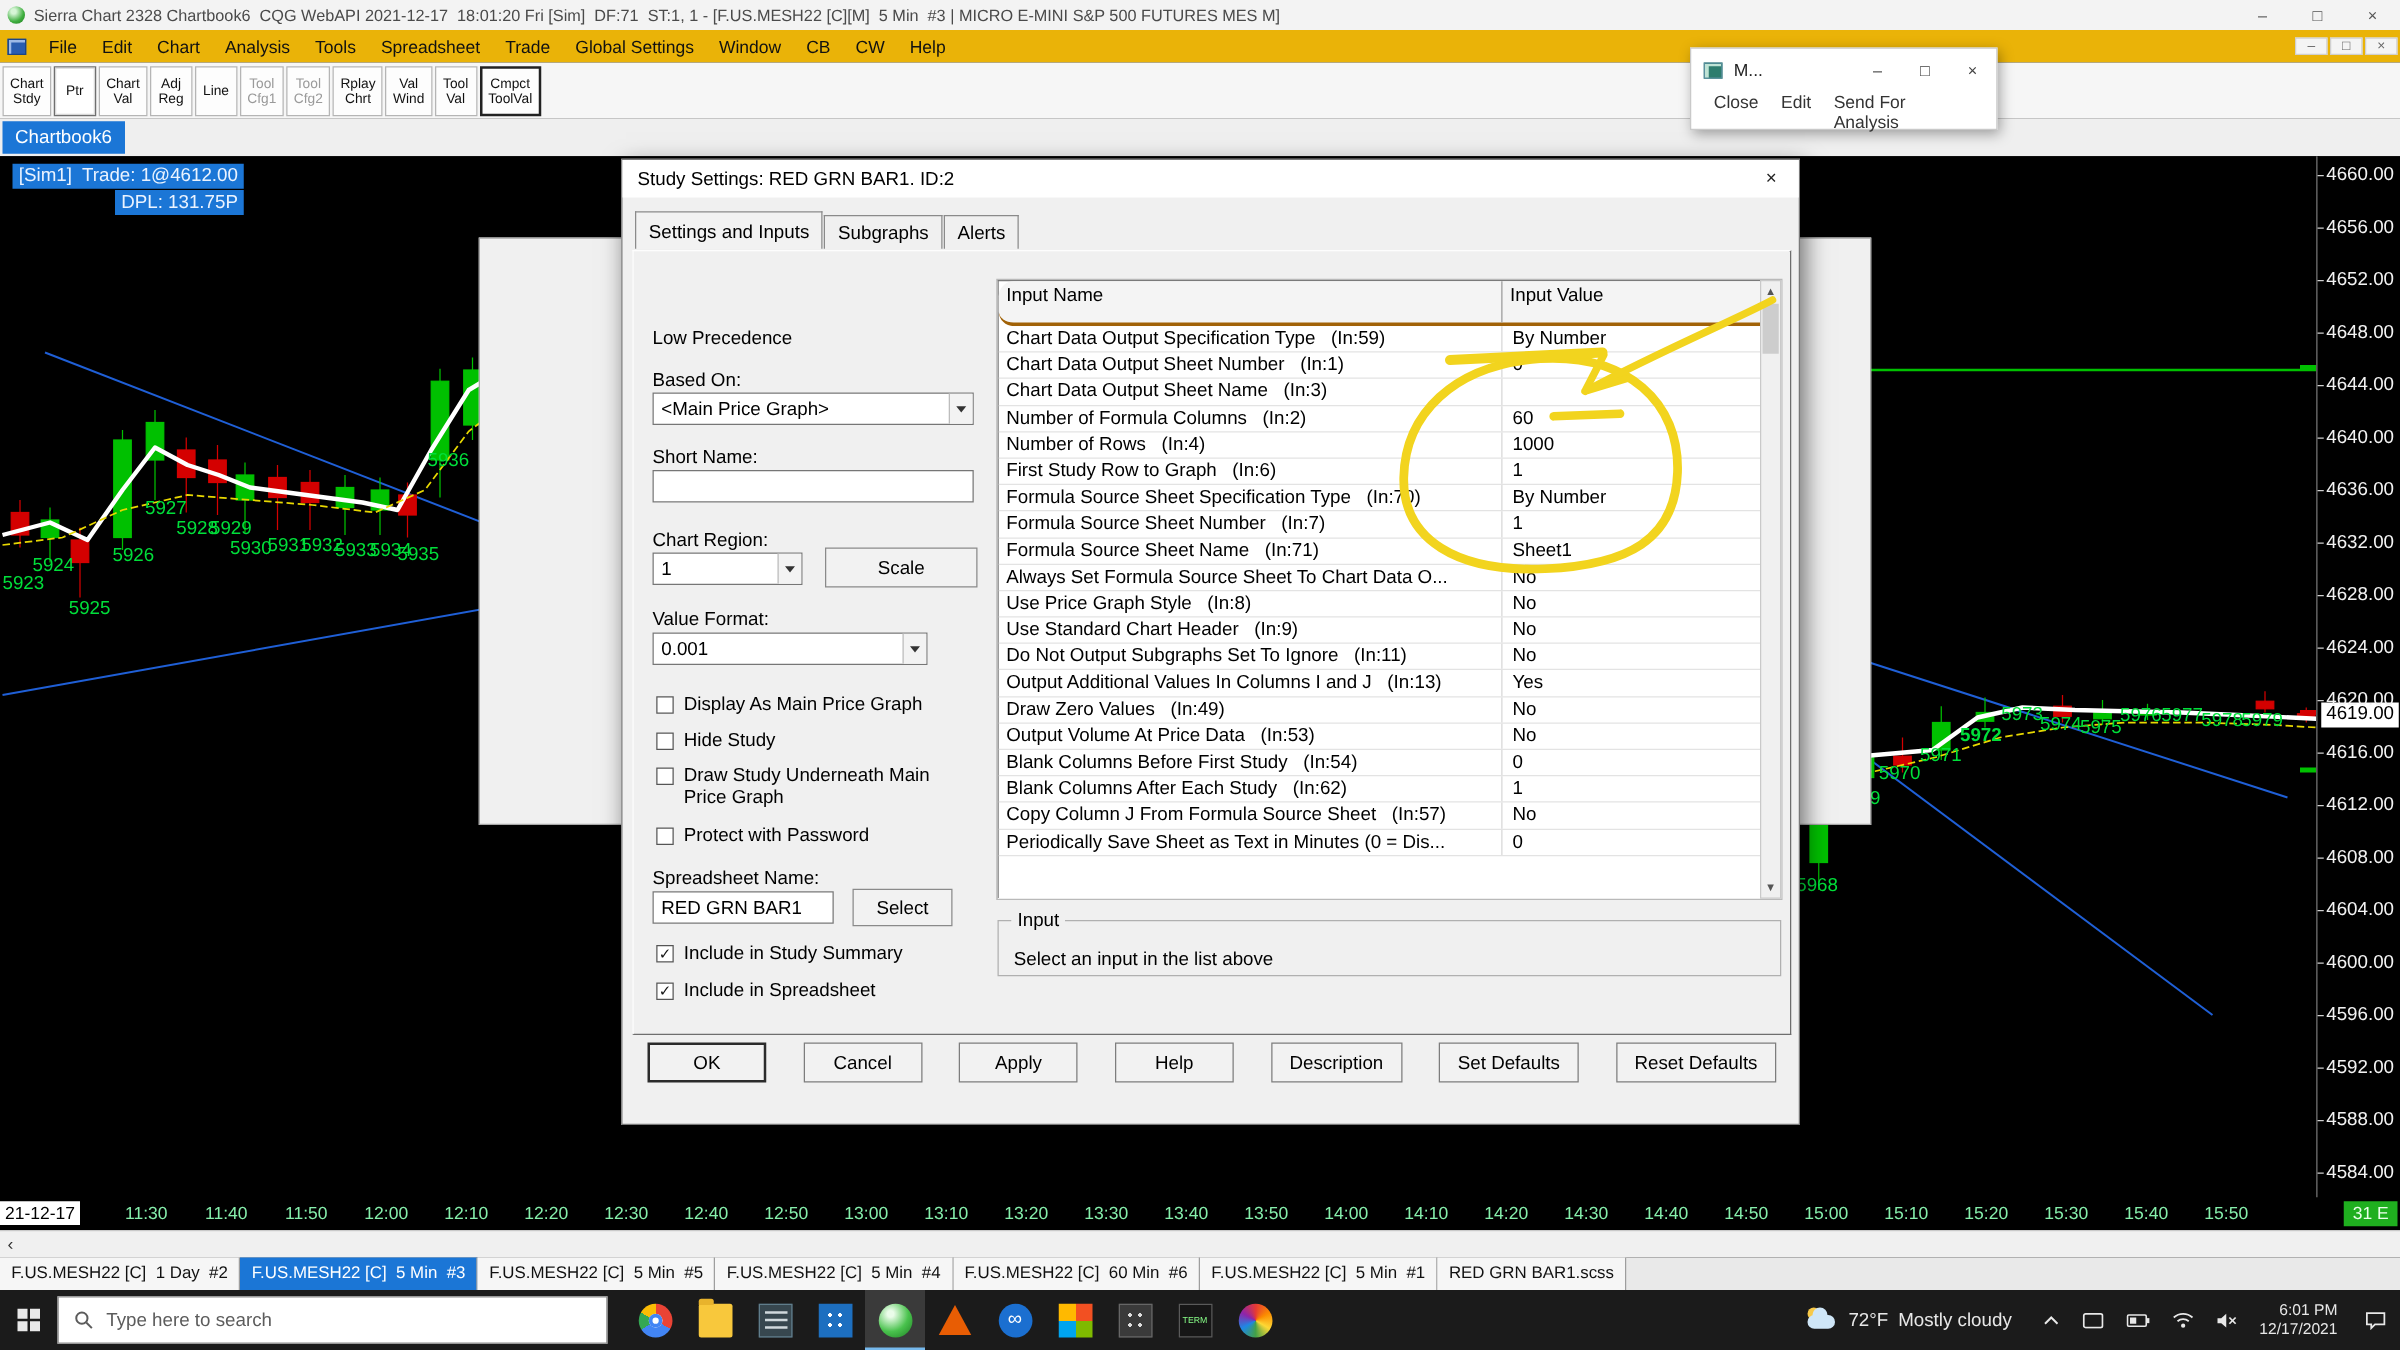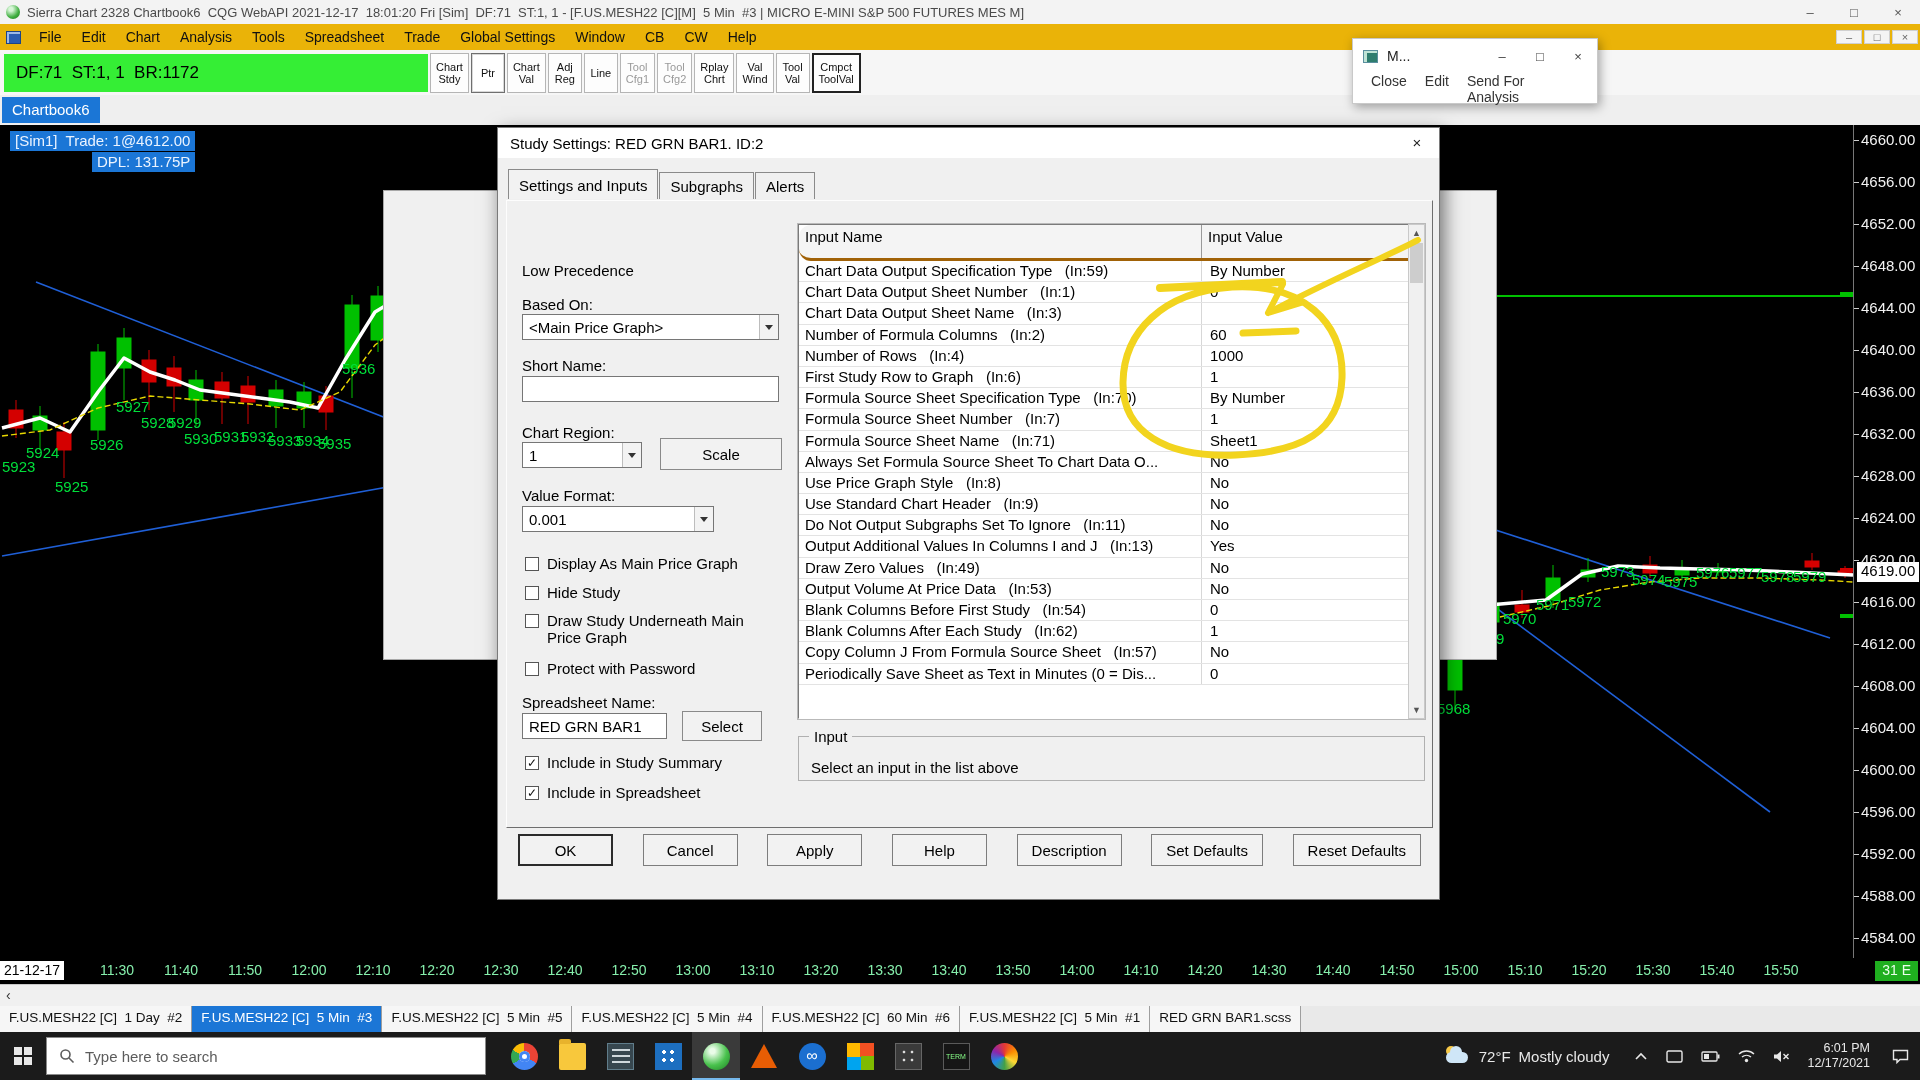--- a/index.html
+++ b/index.html
@@ -210,21 +210,20 @@
         <span class="menu-item">Help</span>
       </span>
     <span class="mdi-ctl" id="mdi-ctl">
         <span>–</span>
         <span>□</span>
         <span>×</span>
       </span>
   </div>
 
   <div class="toolbar">
-    <div class="status-box pre">DF:71  ST:1, 1  BR:1172</div>
     <div id="tb-buttons" style="display:flex">
         <div class="tb-btn">
           <span>Chart</span>
           <span>Stdy</span>
         </div>
         <div class="tb-btn active">
           <span>Ptr</span>
         </div>
         <div class="tb-btn">
           <span>Chart</span>
@@ -349,21 +348,21 @@
         <span class="chart-label" style="left: 214px; top: 303px;">5931</span>
         <span class="chart-label" style="left: 241px; top: 303px;">5932</span>
         <span class="chart-label" style="left: 268px; top: 307px;">5933</span>
         <span class="chart-label" style="left: 296px; top: 307px;">5934</span>
         <span class="chart-label" style="left: 318px; top: 310px;">5935</span>
         <span class="chart-label" style="left: 342px; top: 235px;">5936</span>
         <span class="chart-label" style="left: 1437px; top: 575px;">5968</span>
         <span class="chart-label" style="left: 1471px; top: 505px;">5969</span>
         <span class="chart-label" style="left: 1503px; top: 485px;">5970</span>
         <span class="chart-label" style="left: 1536px; top: 471px;">5971</span>
-        <span class="chart-label" style="left: 1568px; top: 468px;">5972</span>
+        <span class="chart-label" style="left: 1568px; top: 455px; font-weight: bold;">5972</span>
         <span class="chart-label" style="left: 1601px; top: 438px;">5973</span>
         <span class="chart-label" style="left: 1632px; top: 446px;">5974</span>
         <span class="chart-label" style="left: 1664px; top: 448px;">5975</span>
         <span class="chart-label" style="left: 1696px; top: 439px;">5976</span>
         <span class="chart-label" style="left: 1729px; top: 439px;">5977</span>
         <span class="chart-label" style="left: 1761px; top: 443px;">5978</span>
         <span class="chart-label" style="left: 1793px; top: 443px;">5979</span>
       </div>
   </div>
 
@@ -461,21 +460,21 @@
     <div class="tinput" style="left:24px;top:248px;width:257px">
       <span></span>
     </div>
     <div class="lbl" style="left:24px;top:296px">Chart Region:</div>
     <div class="combo" style="left:24px;top:314px;width:120px">
       <span>1</span>
       <span class="arrow"></span>
     </div>
     <div class="pushbtn" style="left:162px;top:310px;width:122px;height:32px">Scale</div>
     <div class="lbl" style="left:24px;top:359px">Value Format:</div>
-    <div class="combo" style="left:24px;top:378px;width:192px">
+    <div class="combo" style="left:24px;top:378px;width:220px">
       <span>0.001</span>
       <span class="arrow"></span>
     </div>
     <div id="dlg-checks"></div>
     <div class="lbl" style="left:24px;top:566px">Spreadsheet Name:</div>
     <div class="tinput" style="left:24px;top:585px;width:145px">
       <span>RED GRN BAR1</span>
     </div>
     <div class="pushbtn" style="left:184px;top:583px;width:80px;height:30px">Select</div>
     <div id="dlg-includes"></div>

